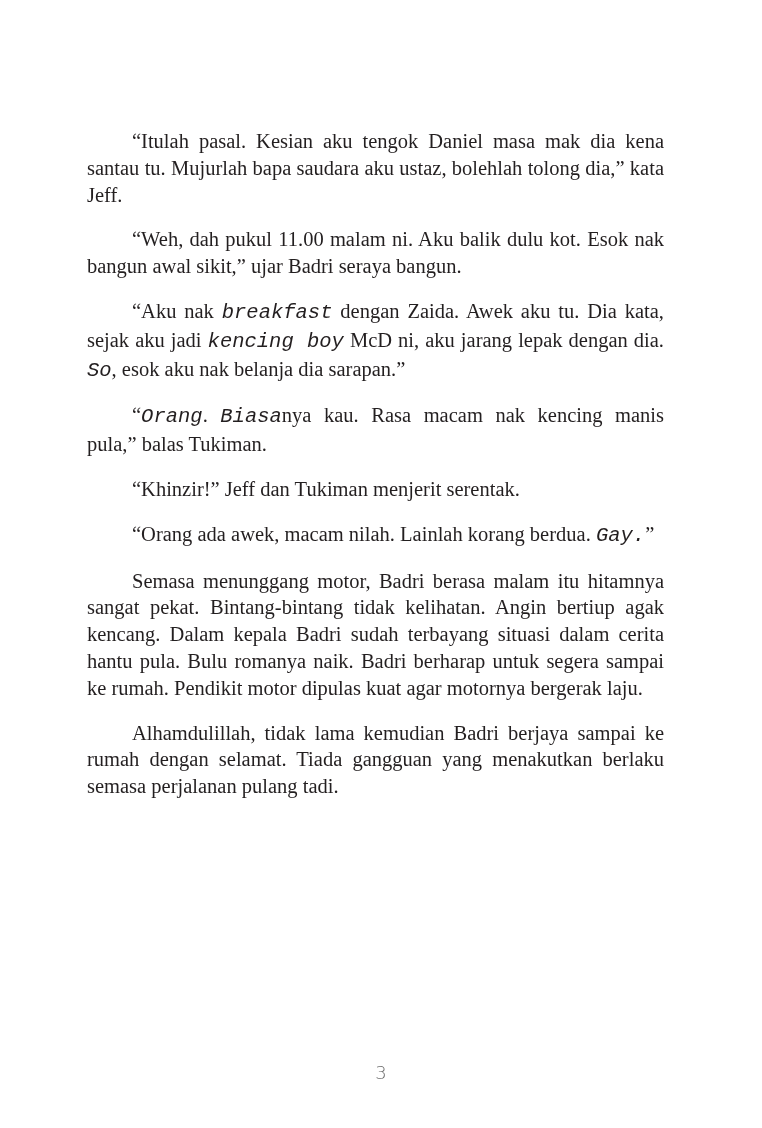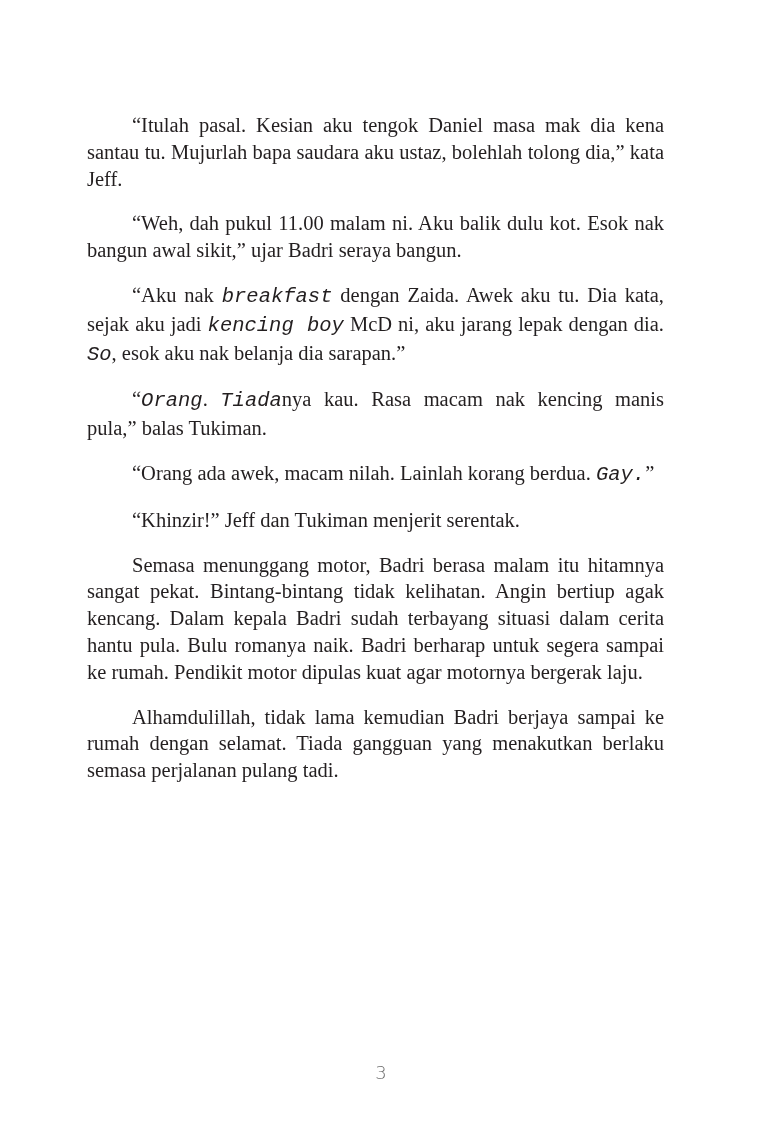--- a/index.html
+++ b/index.html
@@ -9,21 +9,21 @@
     }
     body {
       width: 762px;
       height: 1128px;
       position: relative;
       overflow: hidden;
     }
     .page {
       position: absolute;
       left: 87px;
-      top: 112px;
+      top: 128px;
       width: 577px;
       color: #231f20;
       font-family: "Liberation Serif", "DejaVu Serif", serif;
       font-size: 20.5px;
       line-height: 26.8px;
     }
     .para {
       margin: 0 0 18px 0;
       text-indent: 45px;
       text-align: justify;
@@ -49,25 +49,25 @@
 <body>
 
 <div class="page">
   <p class="para">
     <span>“Itulah pasal. Kesian aku tengok Daniel masa mak dia kena santau tu. Mujurlah bapa saudara aku ustaz, bolehlah tolong dia,” kata Jeff.</span>
   </p>
   <p class="para">
     <span>“Weh, dah pukul 11.00 malam ni. Aku balik dulu kot. Esok nak bangun awal sikit,” ujar Badri seraya bangun.</span>
   </p>
   <p class="para"><span>“Aku nak </span><em>breakfast</em><span> dengan Zaida. Awek aku tu. Dia kata, sejak aku jadi </span><em>kencing boy</em><span> McD ni, aku jarang lepak dengan dia. </span><em>So</em><span>, esok aku nak belanja dia sarapan.”</span></p>
-  <p class="para"><span>“</span><em>Orang</em><span>. </span><em>Tiada</em><span>nya kau. Rasa macam nak kencing manis pula,” balas Tukiman.</span></p>
-  <p class="para"><span>“Orang ada awek, macam nilah. Lainlah korang berdua. </span><em>Gay.</em><span>”</span></p>
+  <p class="para"><span>“</span><em>Orang</em><span>. </span><em>Biasa</em><span>nya kau. Rasa macam nak kencing manis pula,” balas Tukiman.</span></p>
   <p class="para">
     <span>“Khinzir!” Jeff dan Tukiman menjerit serentak.</span>
   </p>
+  <p class="para"><span>“Orang ada awek, macam nilah. Lainlah korang berdua. </span><em>Gay.</em><span>”</span></p>
   <p class="para">
     <span>Semasa menunggang motor, Badri berasa malam itu hitamnya sangat pekat. Bintang-bintang tidak kelihatan. Angin bertiup agak kencang. Dalam kepala Badri sudah terbayang situasi dalam cerita hantu pula. Bulu romanya naik. Badri berharap untuk segera sampai ke rumah. Pendikit motor dipulas kuat agar motornya bergerak laju.</span>
   </p>
   <p class="para">
     <span>Alhamdulillah, tidak lama kemudian Badri berjaya sampai ke rumah dengan selamat. Tiada gangguan yang menakutkan berlaku semasa perjalanan pulang tadi.</span>
   </p>
 </div>
 
 <div class="page-number">3</div>
 

